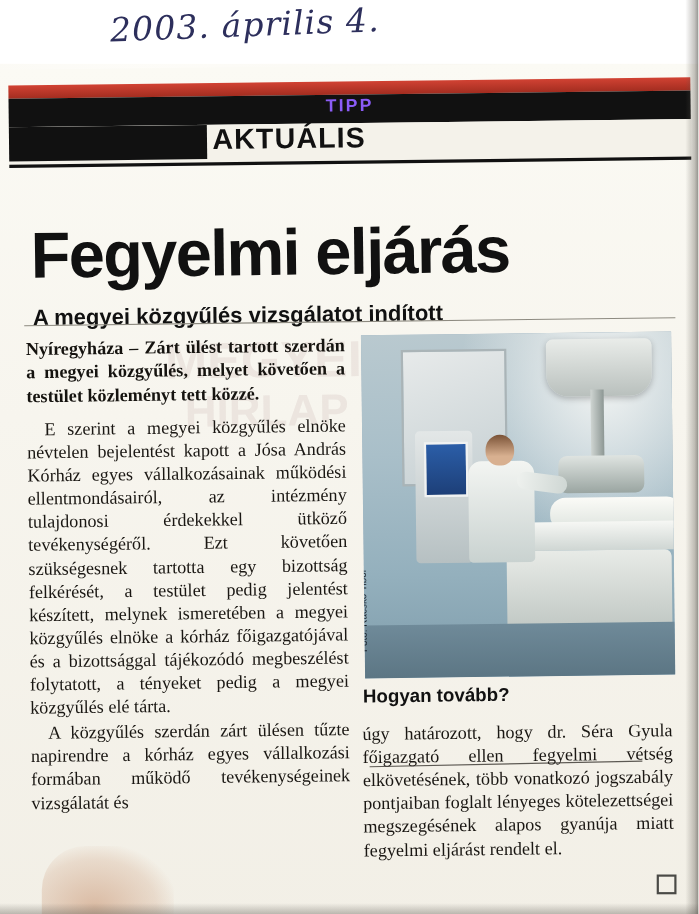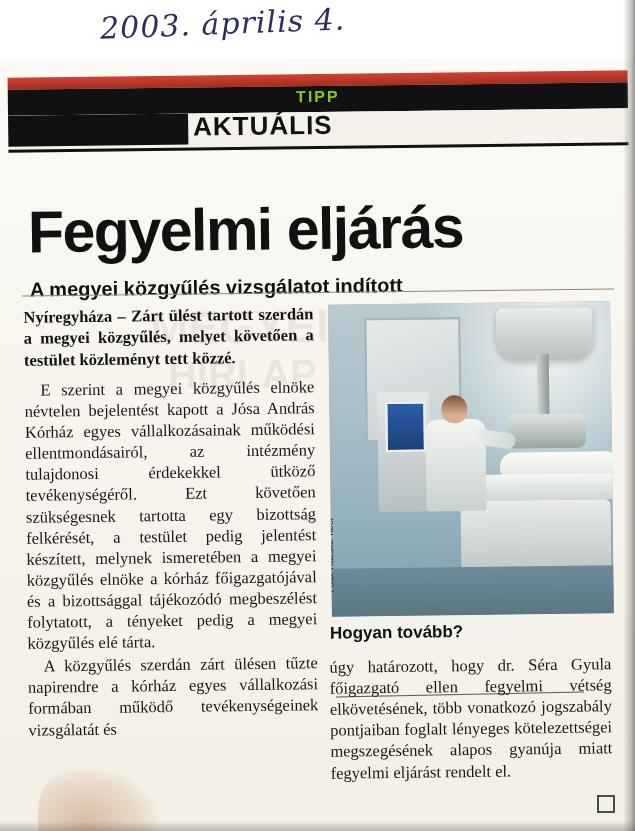--- a/index.html
+++ b/index.html
@@ -96,21 +96,21 @@
   }
   .tipp-label {
     position: absolute;
     left: 50%;
     transform: translateX(-50%);
     top: 2px;
     font-family: "Liberation Sans", sans-serif;
     font-weight: bold;
     font-size: 16px;
     letter-spacing: 2px;
-    color: #84cc16;
+    color: #8b5cf6;
   }
   .aktualis-row {
     position: relative;
     height: 34px;
     background: #f4f2ea;
     border-bottom: 3px solid #111;
   }
   .aktualis-label {
     position: absolute;
     left: 185px;

